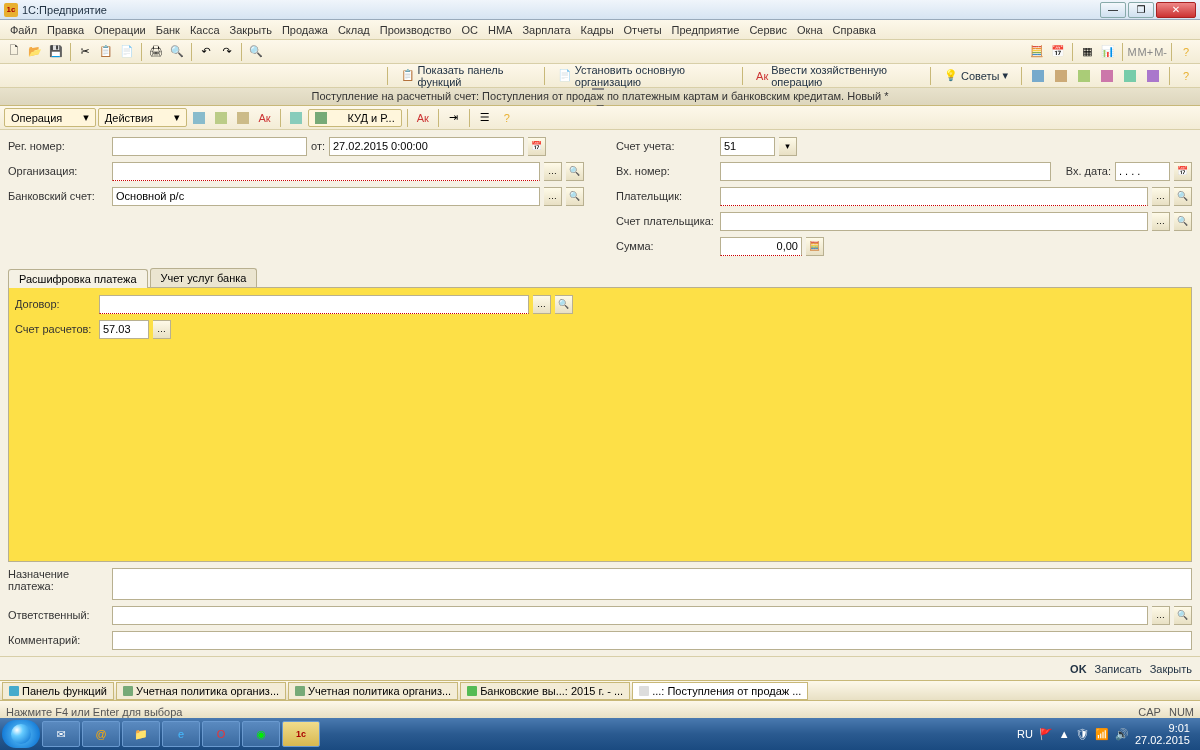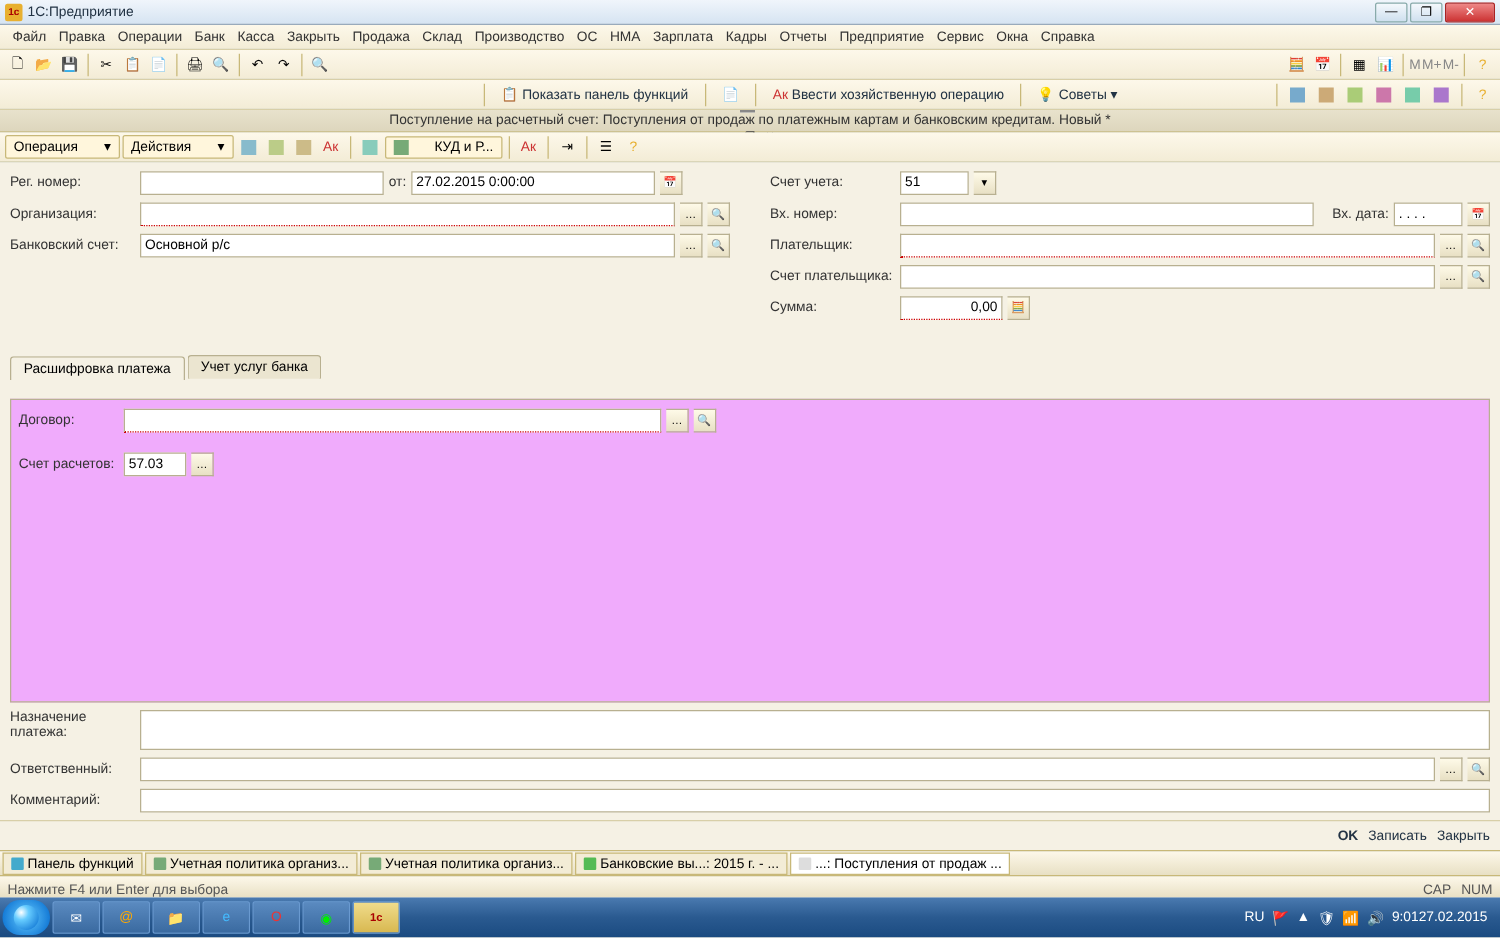--- a/index.html
+++ b/index.html
@@ -29,39 +29,39 @@
 .doc-toolbar .ddbtn { padding:2px 6px; border:1px solid #c8b878; background:#fff6dc; border-radius:2px; display:flex;align-items:center;gap:21px; }
 .form-area { flex:1; background:#f5f1e4; padding:6px 8px; display:flex; flex-direction:column; overflow:hidden; }
 .form-top { display:flex; gap:32px; }
 .form-col { flex:1; display:flex; flex-direction:column; gap:5px; }
 .form-row { display:flex; align-items:center; gap:4px; min-height:20px; }
 .form-row .lbl { width: 100px; color:#333; }
 .form-row .lbl-r { color:#333; }
 .inp { height:19px; border:1px solid #b8b090; background:#fff; padding:0 3px; display:flex; align-items:center; }
 .inp.red { border-bottom:1px dotted #c00; }
 .inp-btn { width:18px; height:19px; border:1px solid #b8b090; border-left:none; background:linear-gradient(#fefae8,#e8e0c4); display:flex;align-items:center;justify-content:center; font-size:9px; }
-.tabs { display:flex; margin-top:28px; }
+.tabs { display:flex; margin-top:12px; }
 .tab { padding:3px 10px; border:1px solid #b8b090; border-bottom:none; background:#ebe5d0; margin-right:2px; border-radius:3px 3px 0 0; }
 .tab.active { background:#f5f1e4; position:relative; top:1px; }
-.tab-body { flex:1; border:1px solid #b8b090; border-top:1px solid #b8b090; background:#f0abfc; padding:6px; display:flex; flex-direction:column; gap:15px;margin-top:16px; }
+.tab-body { flex:1; border:1px solid #b8b090; border-top:1px solid #b8b090; background:#fde047; padding:6px; display:flex; flex-direction:column; gap:5px; }
 .bottom-rows { margin-top:6px; display:flex; flex-direction:column; gap:5px; }
 .doc-buttons { height:24px; display:flex; align-items:center; justify-content:flex-end; gap:8px; padding:0 8px; background:#f5f1e4; border-top:1px solid #d8cfa8; }
 .doc-buttons span { font-weight:normal; color:#234; }
 .doc-buttons .ok { font-weight:bold; }
 .window-tabs { height:20px; background:linear-gradient(#fdf8ea,#e8e0c4); display:flex; align-items:center; padding:0 2px; gap:2px; border-top:1px solid #c8b878; }
 .wtab { padding:2px 6px; border:1px solid #c8b878; background:#f3ecd6; display:flex;align-items:center;gap:3px; font-size:10px; }
 .wtab .wi { width:10px;height:10px;background:#7a7;border-radius:1px; }
 .statusbar { height:18px; background:linear-gradient(#fdf8ea,#e8e0c4); display:flex; align-items:flex-end; padding:0 6px; justify-content:space-between; border-top:1px solid #c8b878; color:#555; }
 .statusbar .caps { display:flex; gap:8px; }
 .taskbar { height:32px; background:linear-gradient(#4a7ab0,#2a5a90,#1a4a80); display:flex; align-items:center; padding:0 2px; gap:2px; }
 .start { width:38px; height:28px; background:radial-gradient(circle,#6cf,#06c); border-radius:14px; display:flex;align-items:center;justify-content:center; }
 .start-orb { width:20px;height:20px;background:radial-gradient(circle at 30% 30%,#fff,#6cf 30%,#06c);border-radius:50%; }
 .task-item { width:38px; height:26px; background:linear-gradient(#5a8ac0,#3a6aa0); border:1px solid #6a9ad0; border-radius:2px; display:flex;align-items:center;justify-content:center; }
 .tray { margin-left:auto; display:flex; align-items:center; gap:6px; padding:0 8px; color:#fff; font-size:10px; }
-.tray .clock { display:flex;align-items:flex-end;line-height:1.1; }
+.tray .clock { display:flex;flex-direction:column;align-items:flex-end;line-height:1.1; }
 .ico { font-size:11px; }
 .sq { width:12px;height:12px;display:inline-block; }
 </style>
 </head>
 <body>
 
 <div class="window">
 
   <div class="titlebar">
     <div class="icon-1c">1c</div>
@@ -160,20 +160,21 @@
   <div class="toolbar2">
     <div class="left" style="margin-left:380px">
       <div class="tsep"></div>
       <div class="linkbtn">
           <span class="ico">📋</span>
           <span>Показать панель функций</span>
         </div>
       <div class="tsep"></div>
       <div class="linkbtn">
           <span class="ico">📄</span>
+          <span>Установить основную организацию</span>
         </div>
       <div class="tsep"></div>
       <div class="linkbtn">
           <span class="ico" style="color:#c33">Ак</span>
           <span>Ввести хозяйственную операцию</span>
         </div>
       <div class="tsep"></div>
       <div class="linkbtn">
           <span class="ico">💡</span>
           <span>Советы</span>

